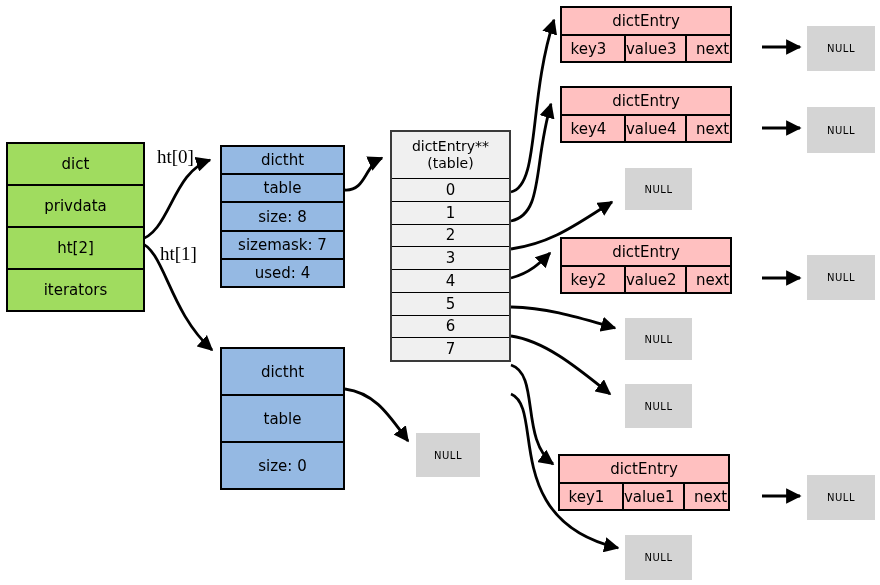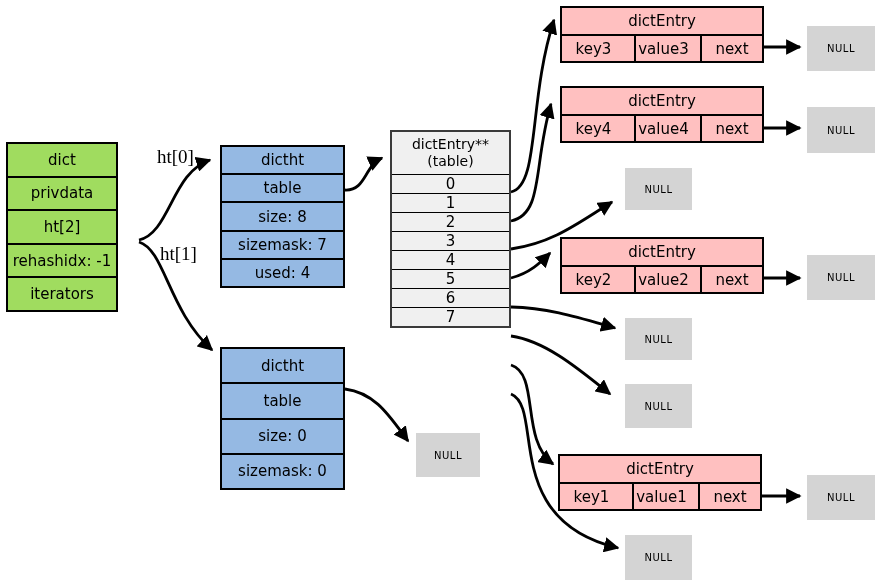--- a/index.html
+++ b/index.html
@@ -27,21 +27,21 @@
   .bucket .hdr {
     height:46px; display:flex; flex-direction:column; align-items:center;
     justify-content:center; font-size:14px; line-height:1.2;
   }
   .bucket .slot {
     flex:1; display:flex; align-items:center; justify-content:center;
     border-top:1.5px solid #000;
   }
 
   .entry {
-    position:absolute; box-sizing:border-box; width:204px; height:57px;
+    position:absolute; box-sizing:border-box; width:172px; height:57px;
     border:2px solid #000; background:var(--pink); display:flex;
     flex-direction:column; font-size:15px; text-align:center;
   }
   .entry .title { height:26px; display:flex; align-items:center; justify-content:center; border-bottom:2px solid #000; }
   .entry .cells { flex:1; display:flex;gap:9px; }
   .entry .cell  { display:flex; align-items:center; justify-content:center; border-left:2px solid #000; }
   .entry .cell:first-child { border-left:none; }
   .entry .c-key   { flex:0 0 31.5%; }
   .entry .c-value { flex:1; }
   .entry .c-next  { flex:0 0 30%; }
@@ -80,47 +80,45 @@
       <path d="M 511 336 C 546 341, 580 370, 610 394" marker-end="url(#ah)"></path>
       <path d="M 511 365 C 540 374, 520 440, 553 464" marker-end="url(#ah)"></path>
       <path d="M 511 394 C 545 408, 500 520, 618 548" marker-end="url(#ah)"></path>
       <path d="M 762 47 L 800 47" marker-end="url(#ah)"></path>
       <path d="M 762 128 L 800 128" marker-end="url(#ah)"></path>
       <path d="M 762 278 L 800 278" marker-end="url(#ah)"></path>
       <path d="M 762 496 L 800 496" marker-end="url(#ah)"></path>
     </g>
   </svg>
 
-  <div class="struct green" style="left:6px; top:142px; width:112px; height:170px;">
+  <div class="struct green" style="left:6px; top:142px; width:139px; height:170px;">
     <div class="row">dict</div>
     <div class="row">privdata</div>
     <div class="row">ht[2]</div>
-    <div class="row">rehashidx: -1</div>
     <div class="row">iterators</div>
   </div>
 
   <div class="edge-label" style="left:157px; top:146px;">ht[0]</div>
   <div class="edge-label" style="left:160px; top:243px;">ht[1]</div>
 
   <div class="struct blue" style="left:220px; top:145px; width:125px; height:143px;">
     <div class="row">dictht</div>
     <div class="row">table</div>
     <div class="row">size: 8</div>
     <div class="row">sizemask: 7</div>
     <div class="row">used: 4</div>
   </div>
 
   <div class="struct blue" style="left:220px; top:347px; width:125px; height:143px;">
     <div class="row">dictht</div>
     <div class="row">table</div>
     <div class="row">size: 0</div>
-    <div class="row">sizemask: 0</div>
   </div>
 
-  <div class="bucket" style="left:390px; top:130px; width:121px; height:198px;justify-content:space-between;">
+  <div class="bucket" style="left:390px; top:130px; width:121px; height:232px;justify-content:space-between;">
     <div class="hdr">
       <span>dictEntry**</span>
       <span>(table)</span>
     </div>
     <div class="slot">0</div>
     <div class="slot">1</div>
     <div class="slot">2</div>
     <div class="slot">3</div>
     <div class="slot">4</div>
     <div class="slot">5</div>

